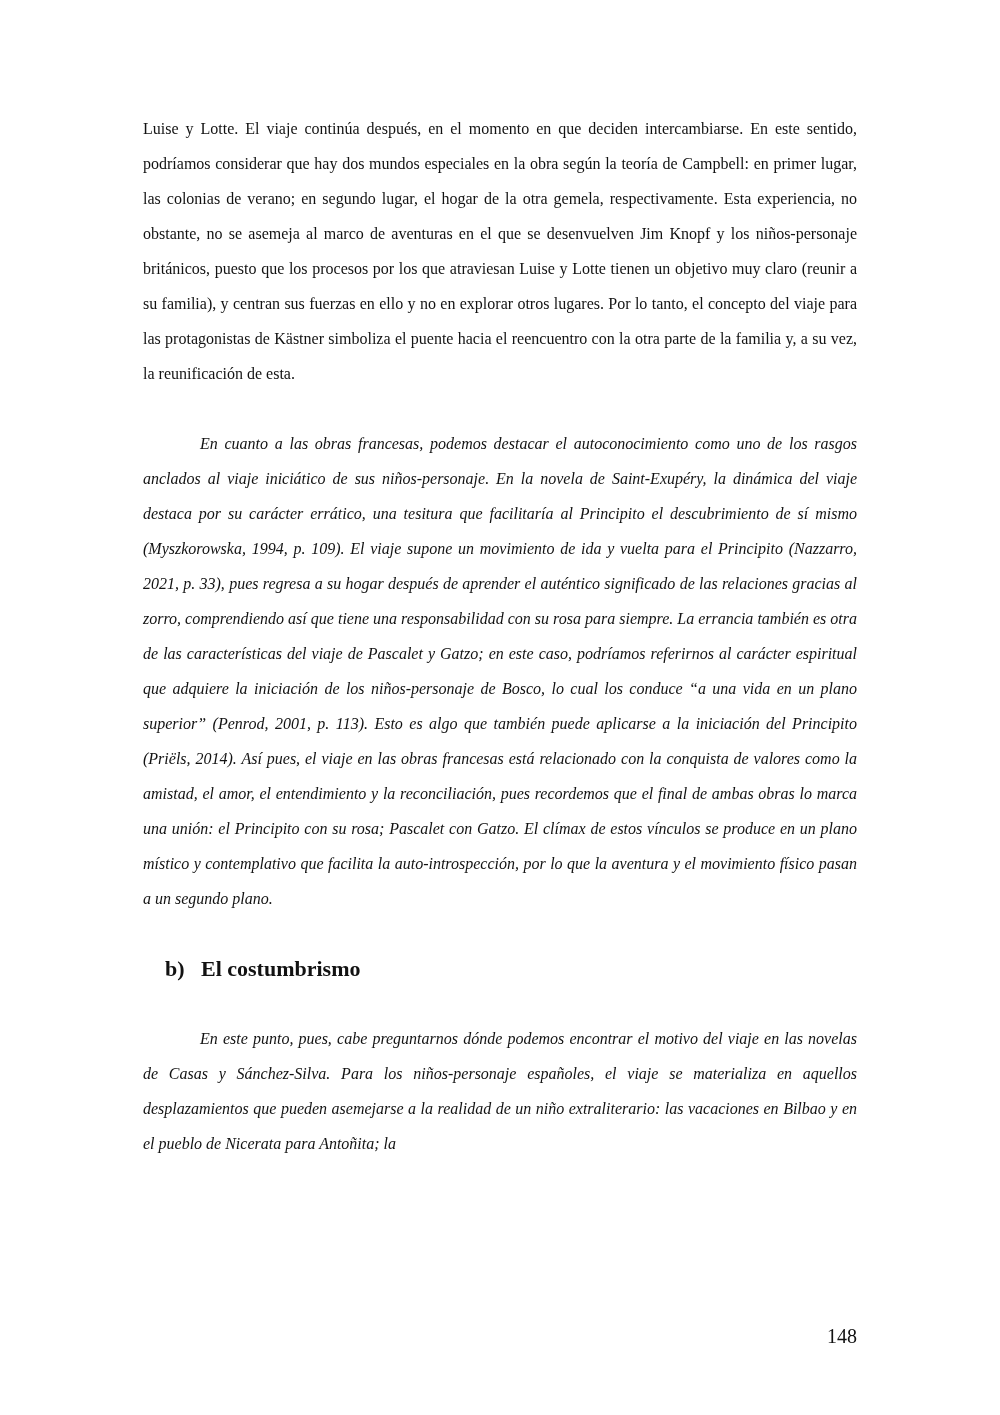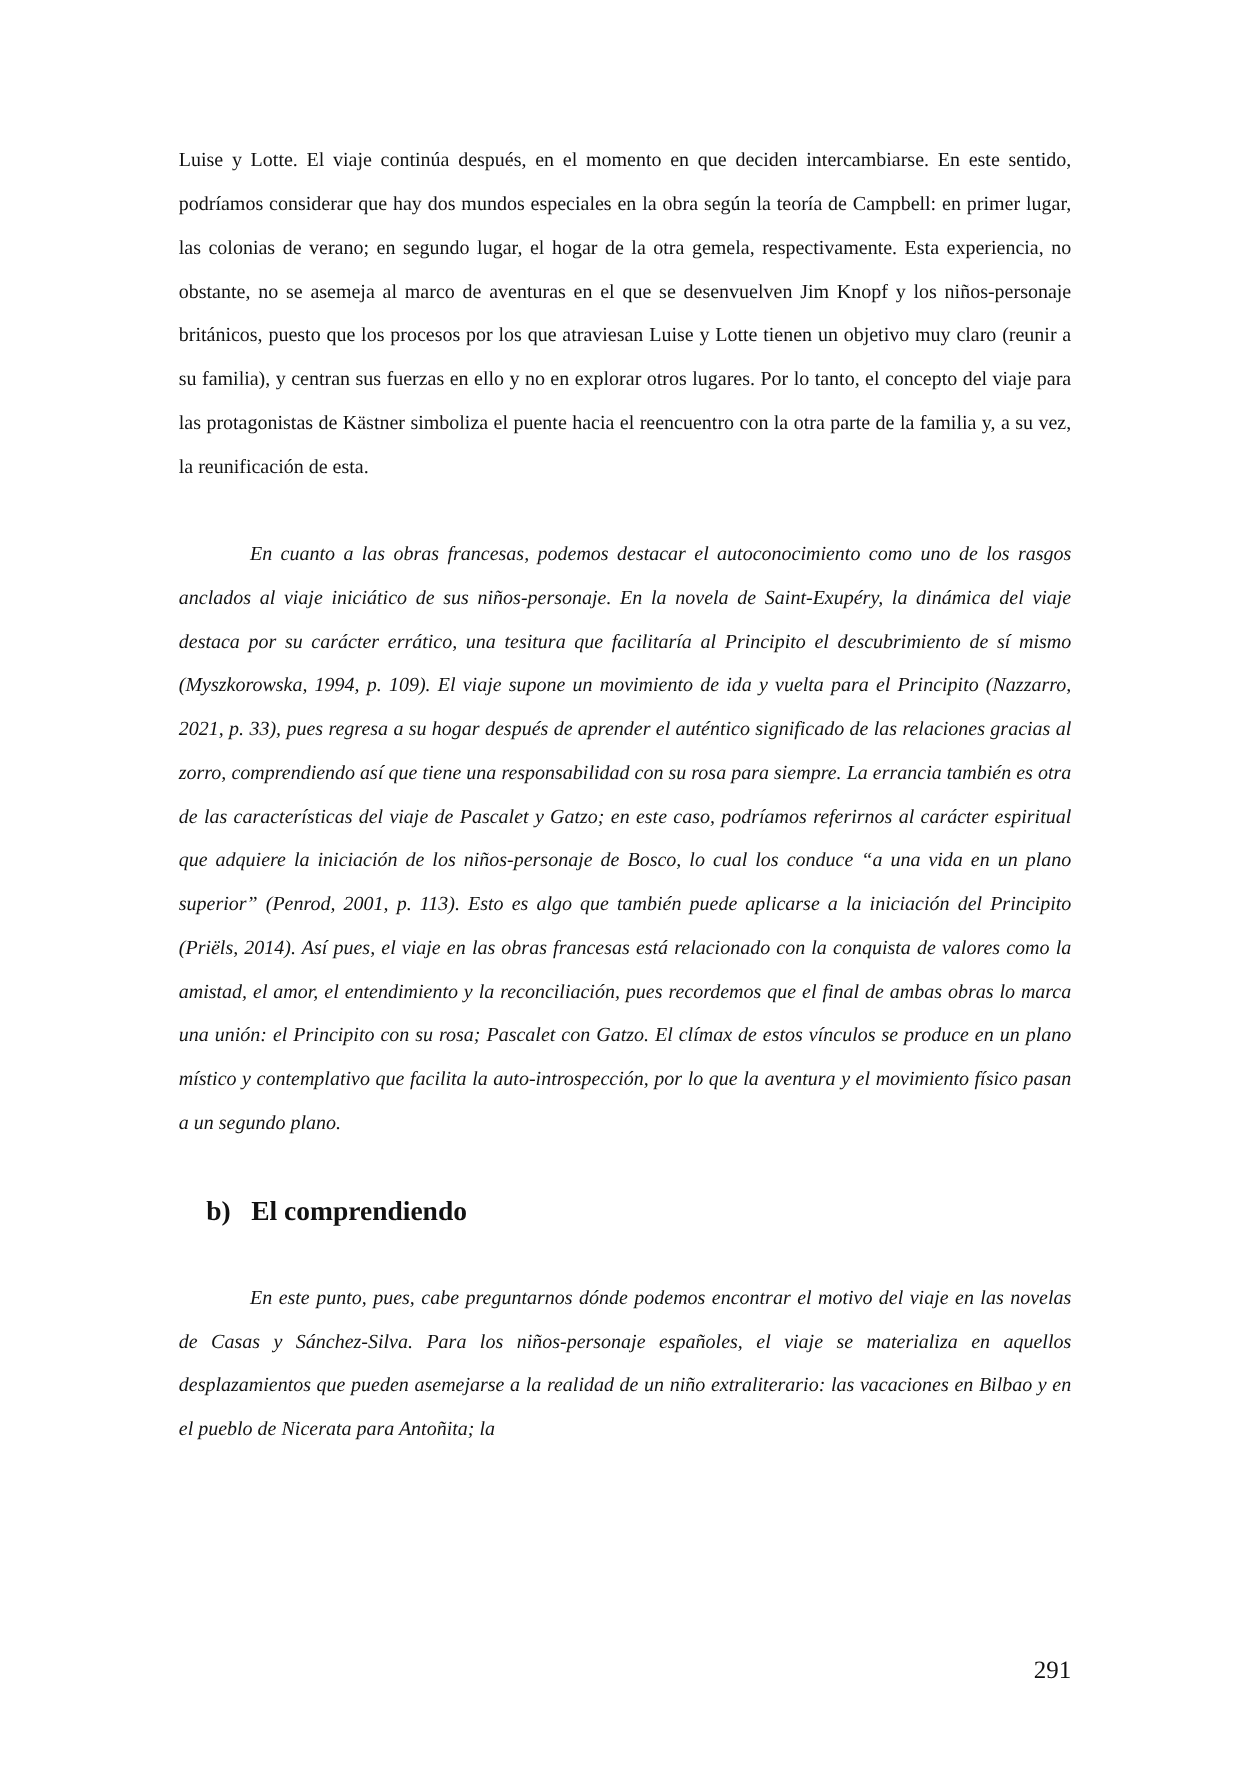--- a/index.html
+++ b/index.html
@@ -58,18 +58,18 @@
 </style>
 </head>
 <body>
 
 <div class="page">
   <div class="text-block">
     <p class="para">Luise y Lotte. El viaje continúa después, en el momento en que deciden intercambiarse. En este sentido, podríamos considerar que hay dos mundos especiales en la obra según la teoría de Campbell: en primer lugar, las colonias de verano; en segundo lugar, el hogar de la otra gemela, respectivamente. Esta experiencia, no obstante, no se asemeja al marco de aventuras en el que se desenvuelven Jim Knopf y los niños-personaje británicos, puesto que los procesos por los que atraviesan Luise y Lotte tienen un objetivo muy claro (reunir a su familia), y centran sus fuerzas en ello y no en explorar otros lugares. Por lo tanto, el concepto del viaje para las protagonistas de Kästner simboliza el puente hacia el reencuentro con la otra parte de la familia y, a su vez, la reunificación de esta.</p>
     <p class="para indent">En cuanto a las obras francesas, podemos destacar el autoconocimiento como uno de los rasgos anclados al viaje iniciático de sus niños-personaje. En la novela de Saint-Exupéry, la dinámica del viaje destaca por su carácter errático, una tesitura que facilitaría al Principito el descubrimiento de sí mismo (Myszkorowska, 1994, p. 109). El viaje supone un movimiento de ida y vuelta para el Principito (Nazzarro, 2021, p. 33), pues regresa a su hogar después de aprender el auténtico significado de las relaciones gracias al zorro, comprendiendo así que tiene una responsabilidad con su rosa para siempre. La errancia también es otra de las características del viaje de Pascalet y Gatzo; en este caso, podríamos referirnos al carácter espiritual que adquiere la iniciación de los niños-personaje de Bosco, lo cual los conduce “a una vida en un plano superior” (Penrod, 2001, p. 113). Esto es algo que también puede aplicarse a la iniciación del Principito (Priëls, 2014). Así pues, el viaje en las obras francesas está relacionado con la conquista de valores como la amistad, el amor, el entendimiento y la reconciliación, pues recordemos que el final de ambas obras lo marca una unión: el Principito con su rosa; Pascalet con Gatzo. El clímax de estos vínculos se produce en un plano místico y contemplativo que facilita la auto-introspección, por lo que la aventura y el movimiento físico pasan a un segundo plano.</p>
     <h2 class="heading">
       <span class="marker">b)</span>
-      <span class="title">El comprendiendo</span>
+      <span class="title">El costumbrismo</span>
     </h2>
     <p class="para indent">En este punto, pues, cabe preguntarnos dónde podemos encontrar el motivo del viaje en las novelas de Casas y Sánchez-Silva. Para los niños-personaje españoles, el viaje se materializa en aquellos desplazamientos que pueden asemejarse a la realidad de un niño extraliterario: las vacaciones en Bilbao y en el pueblo de Nicerata para Antoñita; la</p>
   </div>
-  <div class="page-num">291</div>
+  <div class="page-num">148</div>
 </div>
 
 </body></html>

